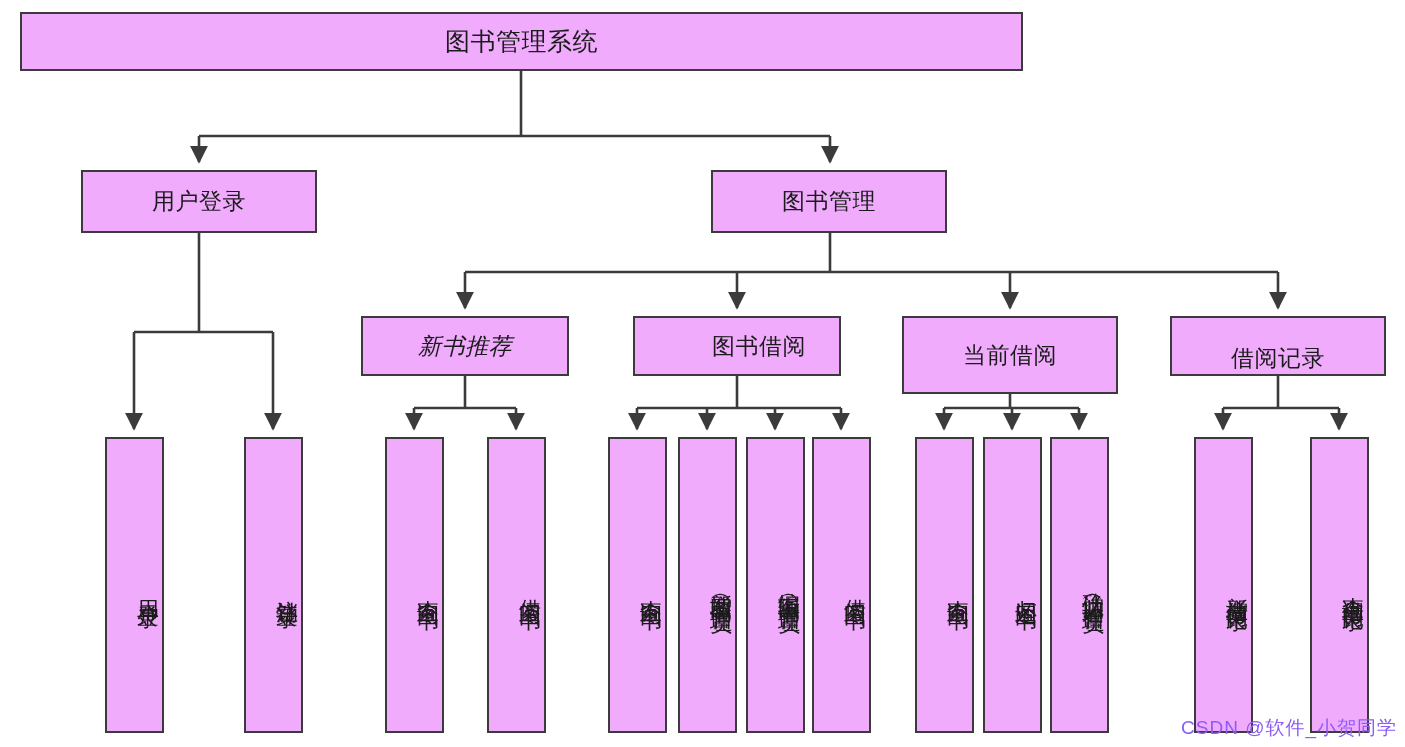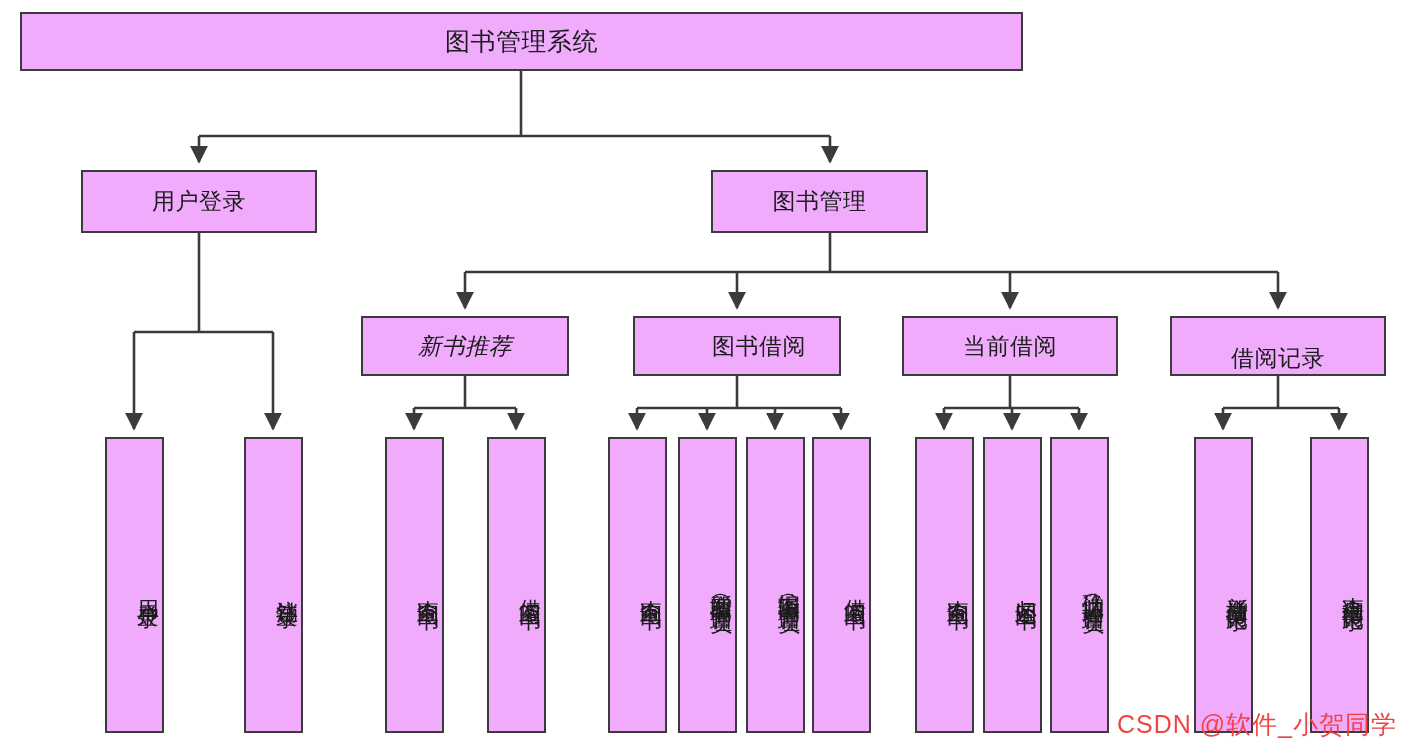--- a/index.html
+++ b/index.html
@@ -42,22 +42,22 @@
     text-orientation:upright;
     display:block;
     white-space:normal;
   }
   .node .txt{display:block;}
 
   .watermark{
     position:absolute;
     right:8px;
     bottom:6px;
-    font-size:25px;
-    color:#ef4444;
+    font-size:19px;
+    color:#8b5cf6;
     letter-spacing:1px;
     white-space:nowrap;
     pointer-events:none;
   }
 </style>
 </head>
 <body>
 
 <div id="canvas">
 
@@ -113,33 +113,33 @@
   </svg>
 
   <div class="node root" style="left:20px;top:12px;width:1003px;height:59px;">
     <span class="txt">图书管理系统</span>
   </div>
 
   <div class="node lvl2" style="left:81px;top:170px;width:236px;height:63px;">
     <span class="txt">用户登录</span>
   </div>
 
-  <div class="node lvl2" style="left:711px;top:170px;width:217px;height:63px;">
+  <div class="node lvl2" style="left:711px;top:170px;width:236px;height:63px;">
     <span class="txt">图书管理</span>
   </div>
 
   <div class="node lvl3" style="left:361px;top:316px;width:208px;height:60px;font-style:italic;">
     <span class="txt">新书推荐</span>
   </div>
 
   <div class="node lvl3" style="left:633px;top:316px;width:208px;height:60px;padding-left:44px;">
     <span class="txt">图书借阅</span>
   </div>
 
-  <div class="node lvl3" style="left:902px;top:316px;width:216px;height:60px;">
+  <div class="node lvl3" style="left:902px;top:316px;width:216px;height:78px;">
     <span class="txt">当前借阅</span>
   </div>
 
   <div class="node lvl3" style="left:1170px;top:316px;width:216px;height:60px;align-items:flex-end;">
     <span class="txt">借阅记录</span>
   </div>
 
   <div class="node leaf" style="left:105px;top:437px;width:59px;height:296px;">
     <span class="txt">用户登录</span>
   </div>

